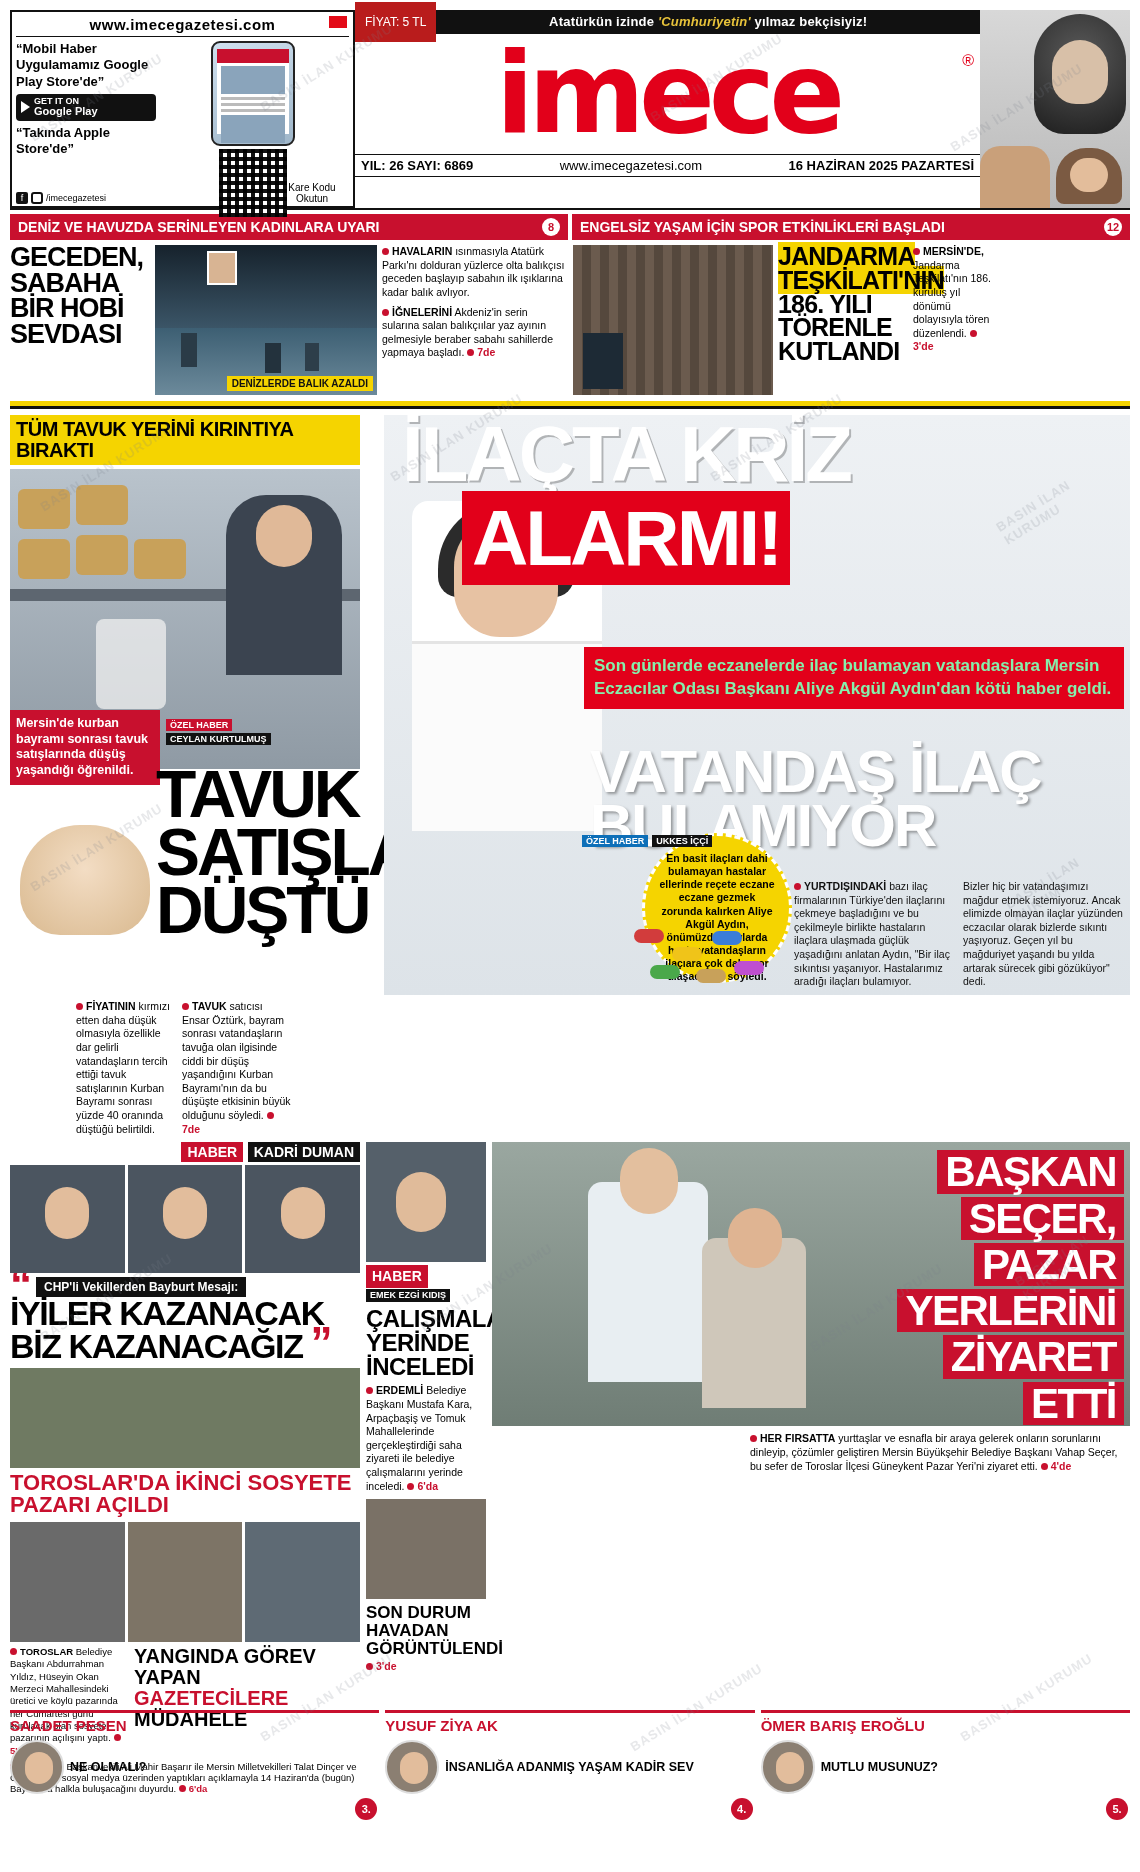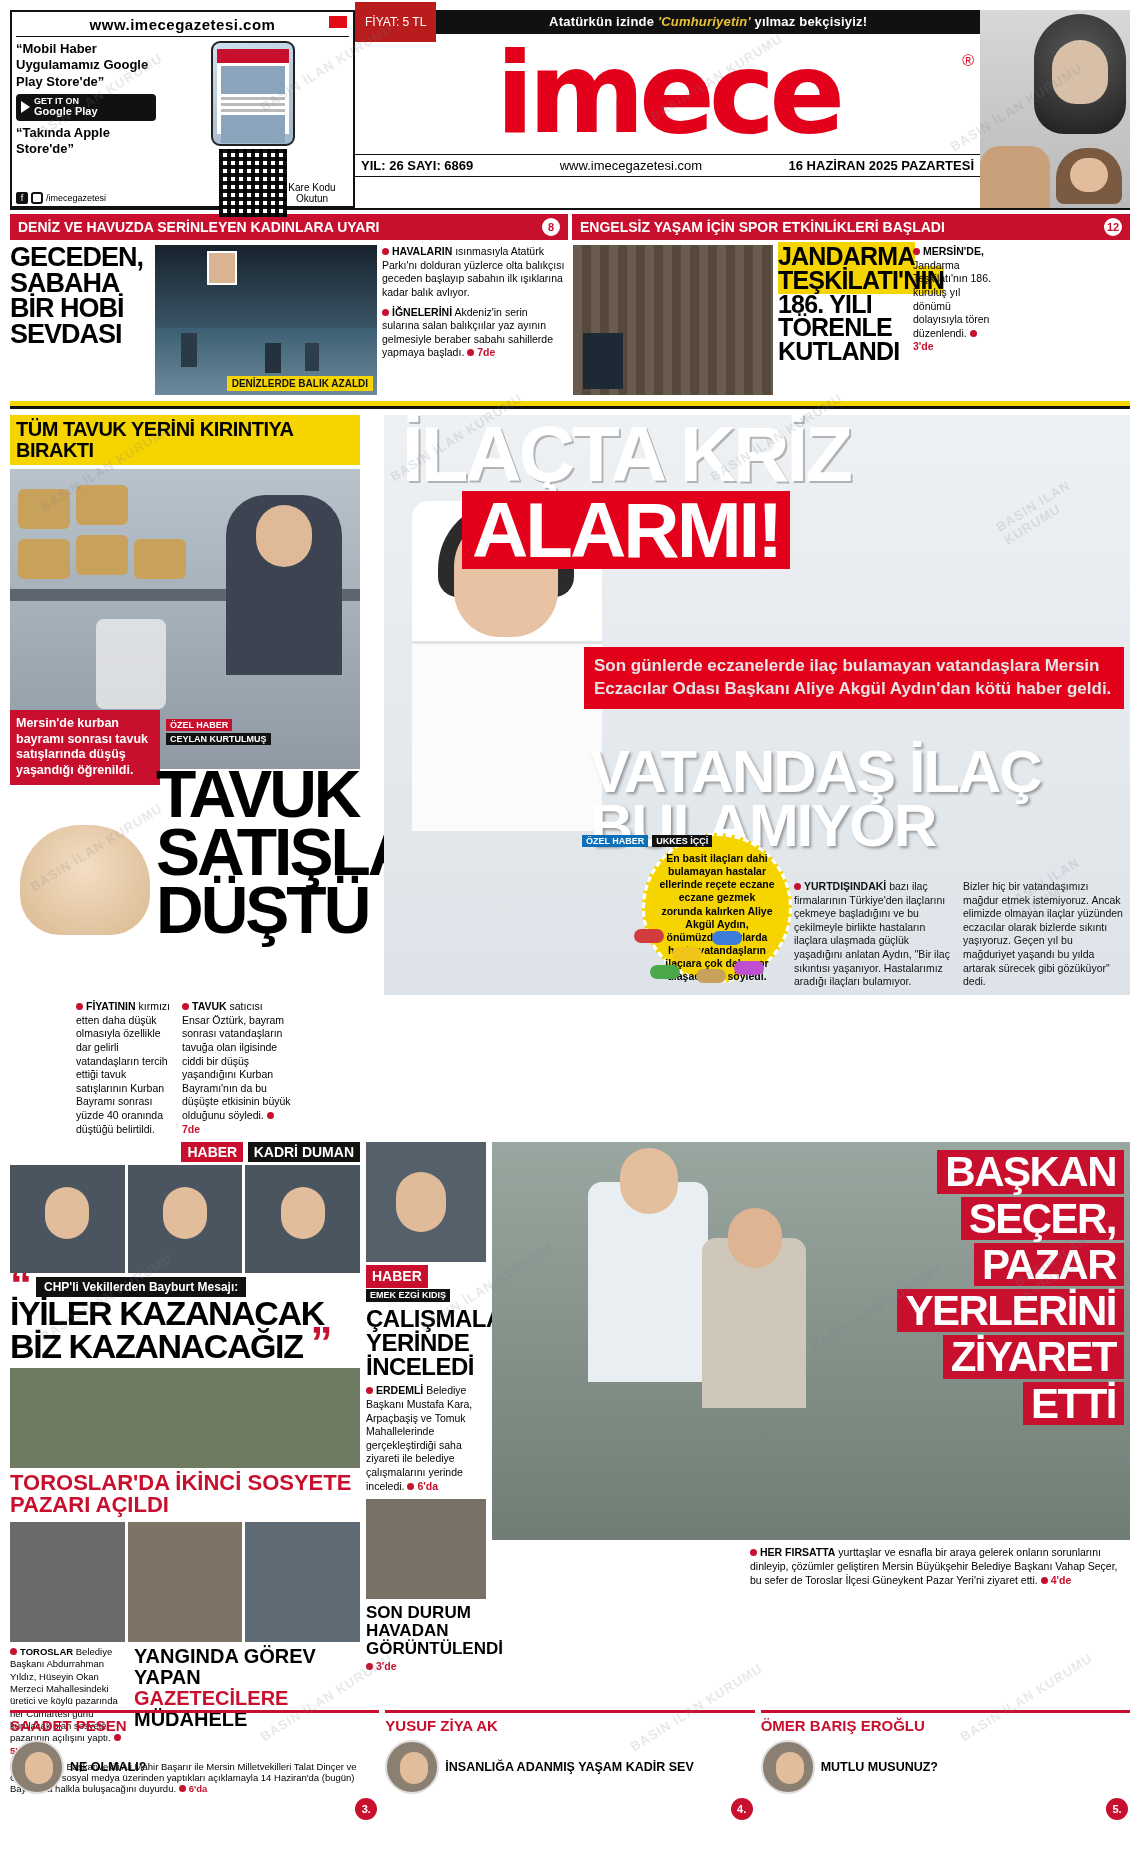--- a/index.html
+++ b/index.html
@@ -101,22 +101,22 @@
   .big-head { font-size:66px; font-weight:bold; line-height:0.88; letter-spacing:-3px; }
   .chicken { position:absolute; left:10px; bottom:60px; width:130px;height:110px;background:radial-gradient(ellipse at 50% 40%,#f3ddc4,#d9b98f); border-radius:60px 60px 40px 40px;}
 
   .mid-right { flex:1; background:#f0f2f4; position:relative; overflow:hidden; }
   .pharm-bg { position:absolute; inset:0; background:linear-gradient(#eef1f4,#dde3e8); }
   .pharm-woman { position:absolute; left:28px; top:86px; width:190px; height:330px; background:#fff; border-radius:16px 16px 0 0;}
   .pharm-woman .face { position:absolute; left:42px; top:14px; width:104px;height:122px;background:#e7c2a3;border-radius:52px 52px 46px 46px;}
   .pharm-woman .hair { position:absolute; left:26px; top:0; width:136px;height:96px;background:#2b2b2b;border-radius:68px 68px 20px 20px;}
   .pharm-woman .coat { position:absolute; left:0; top:140px; width:190px;height:190px;background:#fbfbfb;border-top:3px solid #e4e4e4;}
   .kriz { font-size:78px; font-weight:bold; color:#fff; letter-spacing:-3px; line-height:0.85; text-shadow:2px 2px 0 rgba(0,0,0,.25);}
-  .alarm { display:inline-block; background:#e2001a; color:#fff; font-size:78px; font-weight:bold; letter-spacing:-3px; line-height:0.9; padding:4px 10px;}
-  .std-box { background:#e2001a; color:#e5e5e5; font-size:17px; font-weight:bold; line-height:1.35; padding:8px 10px; }
+  .alarm { display:inline-block; background:#e2001a; color:#fff; font-size:78px; font-weight:bold; letter-spacing:-3px; line-height:0.9; padding:12px 10px;}
+  .std-box { background:#e2001a; color:#86efac; font-size:17px; font-weight:bold; line-height:1.35; padding:8px 10px; }
   .bulamiyor { font-size:60px; font-weight:bold; color:#fff; letter-spacing:-2px; line-height:0.9; text-shadow:2px 2px 3px rgba(0,0,0,.35);}
   .yellow-circle { position:absolute; left:258px; top:418px; width:150px;height:150px;border-radius:50%; background:#f5d400; font-size:10.5px; font-weight:bold; line-height:1.25; padding:16px 12px; text-align:center; border:3px dashed #fff;}
   .pills { position:absolute; left:240px; bottom:6px; width:160px;height:120px;}
   .pill { position:absolute; width:30px;height:14px;border-radius:7px;}
   .cols3 { position:absolute; right:6px; bottom:6px; width:330px; display:flex; gap:8px; font-size:10.5px; line-height:1.3; color:#111;}
   .cols3 > div { flex:1; }
   .badge-ozel { background:#0d6fb8; color:#fff; font-size:9px; font-weight:bold; padding:1px 4px;}
 
   
   .under-strip { display:flex; gap:10px; margin-top:5px; font-size:10.5px; line-height:1.3; }
@@ -138,21 +138,21 @@
   .yang { font-size:20px; font-weight:bold; line-height:1.05; }
   .yang .red { color:#c8102e; }
 
   .col-b { width:120px; font-size:10.5px; line-height:1.3;}
   .col-b .photo { height:120px; background:#55606a; position:relative; overflow:hidden;}
   .col-b h3 { font-size:24px; font-weight:bold; line-height:1.0; margin:5px 0; letter-spacing:-0.5px;}
   .col-b .photo2 { height:100px; background:#7a7166; margin-top:6px; position:relative;}
   .col-b .sd { font-size:17px; font-weight:bold; line-height:1.05; margin-top:5px;}
 
   .col-c { flex:1; position:relative; }
-  .mayor-photo { height:398px; background:linear-gradient(#9aa7a0,#6f7d75); position:relative; overflow:hidden;}
+  .mayor-photo { height:284px; background:linear-gradient(#9aa7a0,#6f7d75); position:relative; overflow:hidden;}
   .mayor-photo .m1{position:absolute;left:96px;top:40px;width:120px;height:200px;background:#e8eef2;border-radius:14px 14px 0 0;}
   .mayor-photo .m1:after{content:"";position:absolute;left:32px;top:-34px;width:58px;height:66px;background:#e3bf9e;border-radius:29px;}
   .mayor-photo .w1{position:absolute;left:210px;top:96px;width:104px;height:170px;background:#cfc7ba;border-radius:14px 14px 0 0;}
   .mayor-photo .w1:after{content:"";position:absolute;left:26px;top:-30px;width:54px;height:60px;background:#dfb492;border-radius:27px;}
   .bs-head { position:absolute; right:6px; top:8px; width:300px; text-align:right; }
   .bs-line { display:inline-block; background:#c8102e; color:#fff; font-size:42px; font-weight:bold; letter-spacing:-1.5px; line-height:1.03; padding:0 8px; margin-bottom:3px;}
   .bs-foot { margin-top:6px; display:flex; gap:8px; font-size:10.5px; line-height:1.3;}
 
   
   .columnists { display:flex; gap:6px; margin-top:8px; height:112px; }

